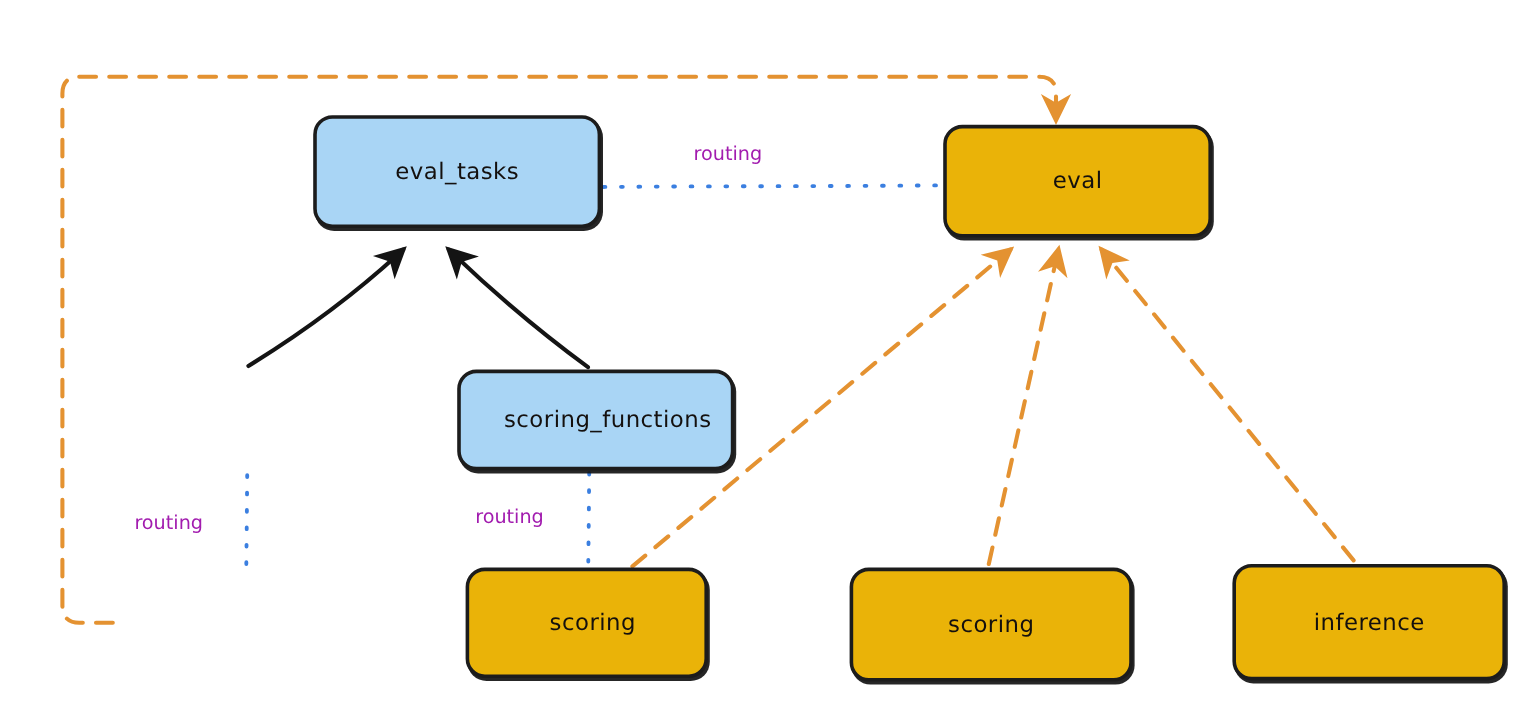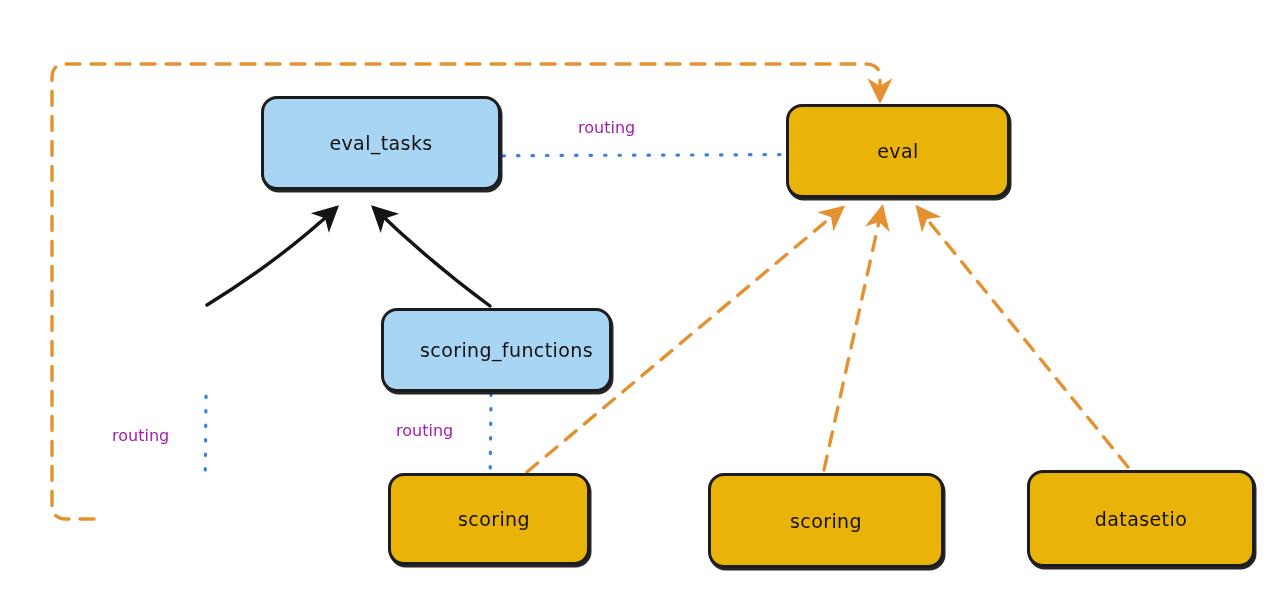--- a/index.html
+++ b/index.html
@@ -111,16 +111,16 @@
 
   <div class="node green" style="left:388px; top:473px; width:202px; height:92px;padding-left:10px;">
     <span class="node-label">scoring</span>
   </div>
 
   <div class="node green" style="left:708px; top:473px; width:236px; height:95px;">
     <span class="node-label">scoring</span>
   </div>
 
   <div class="node green" style="left:1027px; top:470px; width:228px; height:97px;">
-    <span class="node-label">datasetio</span>
+    <span class="node-label">inference</span>
   </div>
 
 </div>
 
 </body></html>

